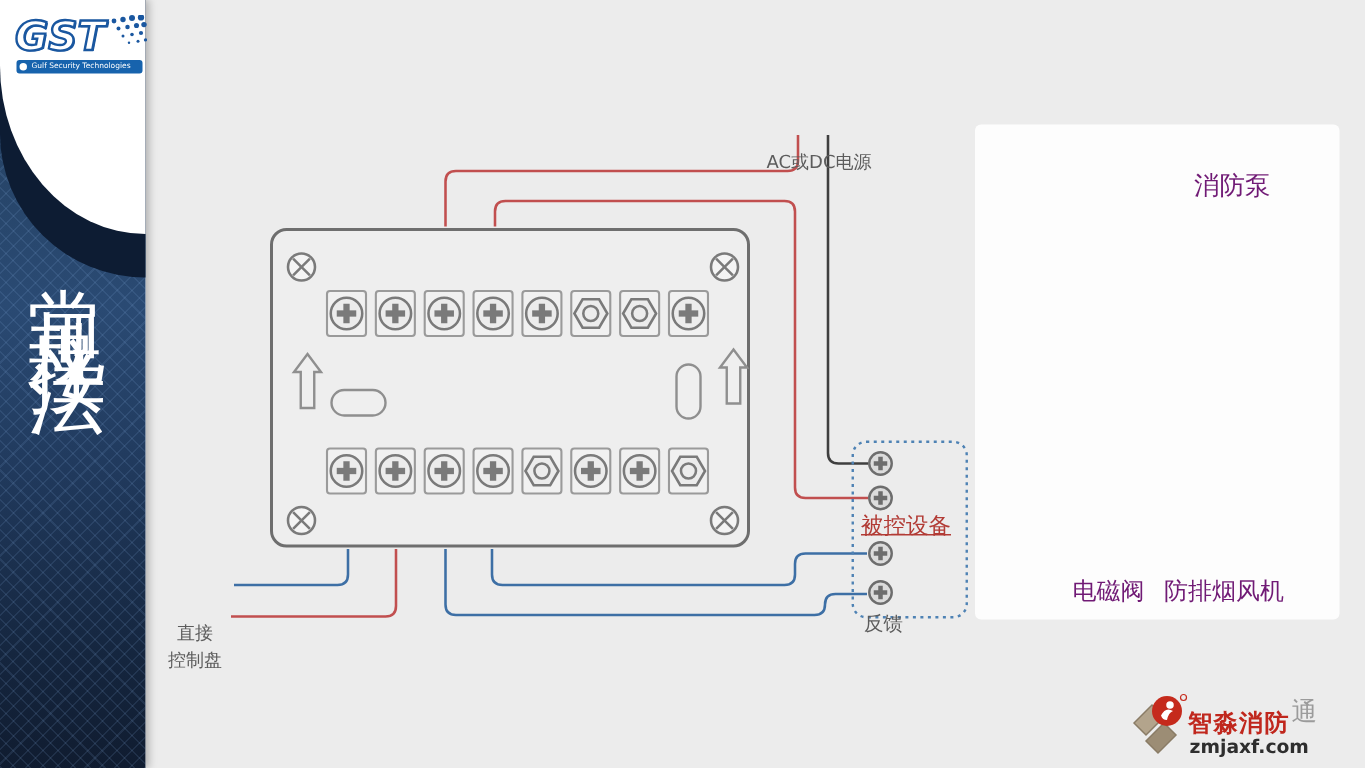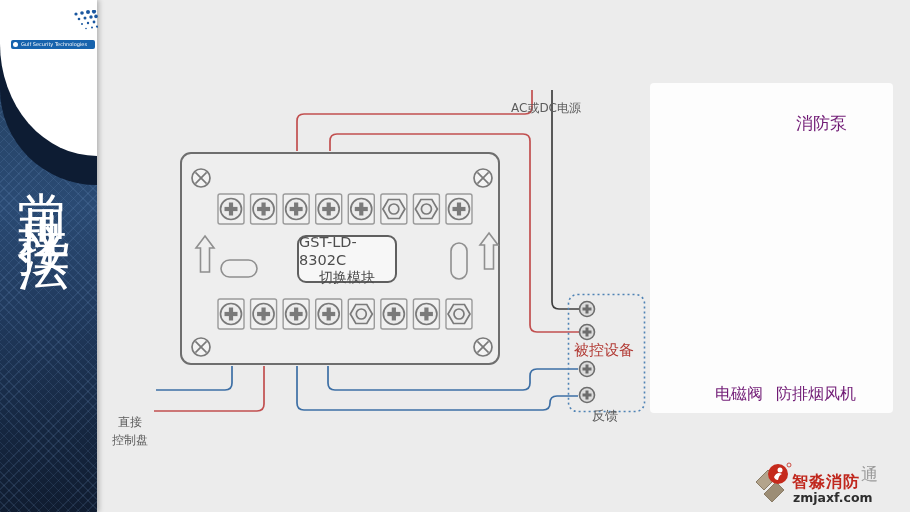--- a/index.html
+++ b/index.html
@@ -35,22 +35,22 @@
   .mlabel{position:absolute;transform:translateX(-50%);font-size:17px;color:#6a6a6a;
     white-space:nowrap;letter-spacing:0.5px;}
   #model-box{left:297px;top:235px;width:100px;height:48px;background:#f7f7f7;
     border:2.5px solid #5f5f5f;border-radius:9px;box-sizing:border-box;z-index:3;
     display:flex;flex-direction:column;align-items:center;justify-content:center;}
   #model-line1{font-size:14.5px;color:#4d4d4d;line-height:18px;}
   #model-line2{font-size:14px;color:#4d4d4d;line-height:17px;}
   
   .wire-label{color:#5c5c5c;z-index:6;margin-top:32px;}
   #lbl-power{left:511px;top:68px;font-size:12px;}
-  #lbl-device{left:574px;top:341px;font-size:15px;color:#b23b35;z-index:6;}
-  #lbl-feedback{left:592px;top:375px;font-size:13px;}
+  #lbl-device{left:574px;top:341px;font-size:15px;color:#b23b35;z-index:6;text-decoration:underline;}
+  #lbl-feedback{left:576px;top:375px;font-size:13px;}
   #lbl-panel1{left:112px;top:382px;width:36px;text-align:center;font-size:12px;}
   #lbl-panel2{left:106px;top:400px;width:42px;text-align:right;font-size:12px;}
   
   #right-panel{left:650px;top:83px;width:243px;height:330px;background:#fdfdfd;
     border-radius:4px;z-index:1;}
   .card{position:absolute;background:#eaeaea;}
   #card-pump{left:658px;top:92px;width:228px;height:156px;}
   #card-valve{left:658px;top:253px;width:87px;height:157px;background:#f3f3f3;}
   #card-fan{left:750px;top:253px;width:135px;height:157px;background:#f0f0f0;}
   .prod-label{position:absolute;color:#701a75;font-size:16px;z-index:4;white-space:nowrap;}
@@ -171,24 +171,20 @@
   <div id="module" class="abs"></div>
 
   <div class="abs section-frame" style="left:190px;top:159px;width:300px;height:38px;"></div>
   <div class="abs section-frame" style="left:204px;top:193px;width:276px;height:40px;"></div>
   <div class="abs section-frame" style="left:204px;top:295px;width:276px;height:40px;"></div>
   <div class="abs section-frame" style="left:190px;top:331px;width:300px;height:30px;"></div>
 
   <div class="abs strip" style="left:212px;top:163px;width:258px;height:29px;"></div>
   <div class="abs strip" style="left:212px;top:332px;width:258px;height:28px;"></div>
 
-  <div id="model-box" class="abs">
-    <div id="model-line1">GST-LD-8302C</div>
-    <div id="model-line2">切换模块</div>
-  </div>
 
   <div id="gen-layer" class="abs">
       <svg width="910" height="512" viewBox="0 0 910 512">
         <g>
           <rect x="218" y="194" width="26" height="30" rx="2" fill="#f1f1f1" stroke="#9a9a9a" stroke-width="1.4"></rect>
           <circle cx="231" cy="209" r="10.5" fill="#ececec" stroke="#7a7a7a" stroke-width="1.7"></circle>
           <line x1="224.5" y1="209" x2="237.5" y2="209" stroke="#7a7a7a" stroke-width="4.2"></line>
           <line x1="231" y1="202.5" x2="231" y2="215.5" stroke="#7a7a7a" stroke-width="4.2"></line>
         </g>
         <g>
@@ -348,20 +344,21 @@
   <div id="lbl-power" class="abs wire-label">AC或DC电源</div>
   <div id="lbl-device" class="abs">被控设备</div>
   <div id="lbl-feedback" class="abs wire-label">反馈</div>
   <div id="lbl-panel1" class="abs wire-label">直接</div>
   <div id="lbl-panel2" class="abs wire-label">控制盘</div>
 
   <div id="sidebar" class="abs"></div>
   <div id="curve-dark" class="abs"></div>
   <div id="curve-white" class="abs"></div>
   <div id="gst-logo" class="abs">
+    <div id="gst-text">GST</div>
     <svg class="abs" style="left:62px;top:-2px;" width="26" height="22" viewBox="0 0 26 22">
       <g fill="#1a57a0">
         <circle cx="4" cy="4" r="1.6"></circle>
           <circle cx="10" cy="3" r="1.8"></circle>
           <circle cx="16" cy="2" r="2"></circle>
           <circle cx="22" cy="1.6" r="2.1"></circle>
         <circle cx="7" cy="9" r="1.3"></circle>
           <circle cx="13" cy="8" r="1.5"></circle>
           <circle cx="19" cy="7" r="1.7"></circle>
           <circle cx="24" cy="6.4" r="1.8"></circle>

